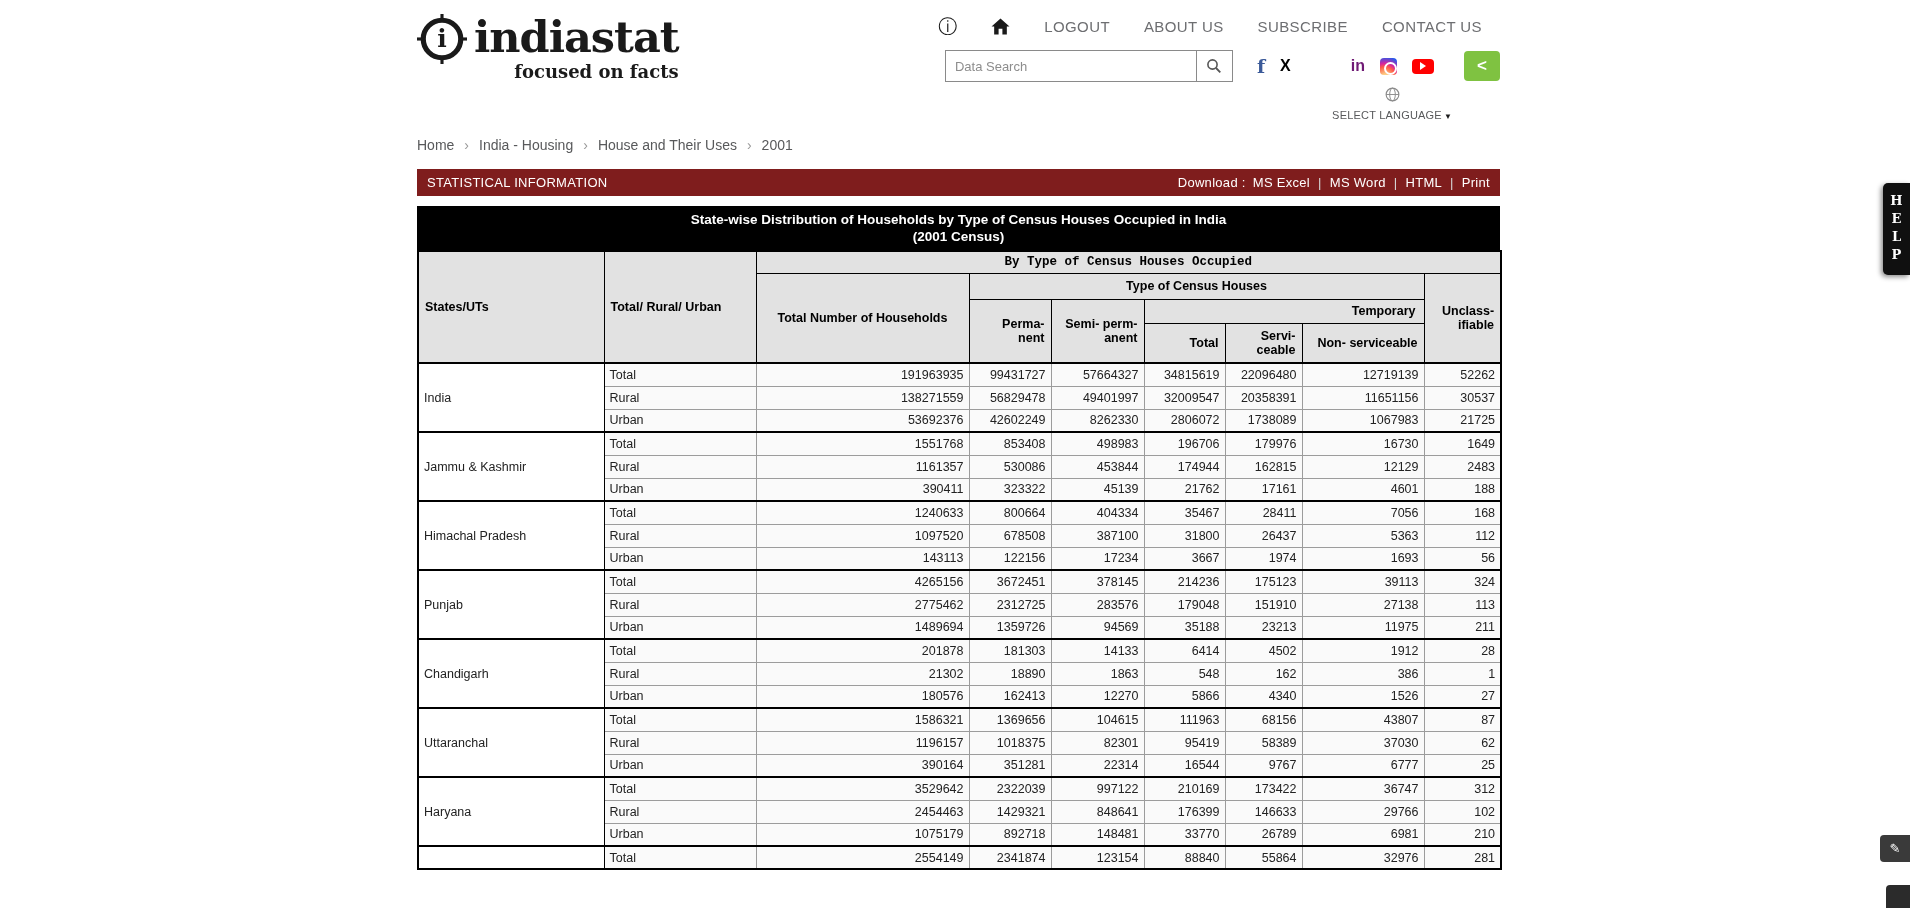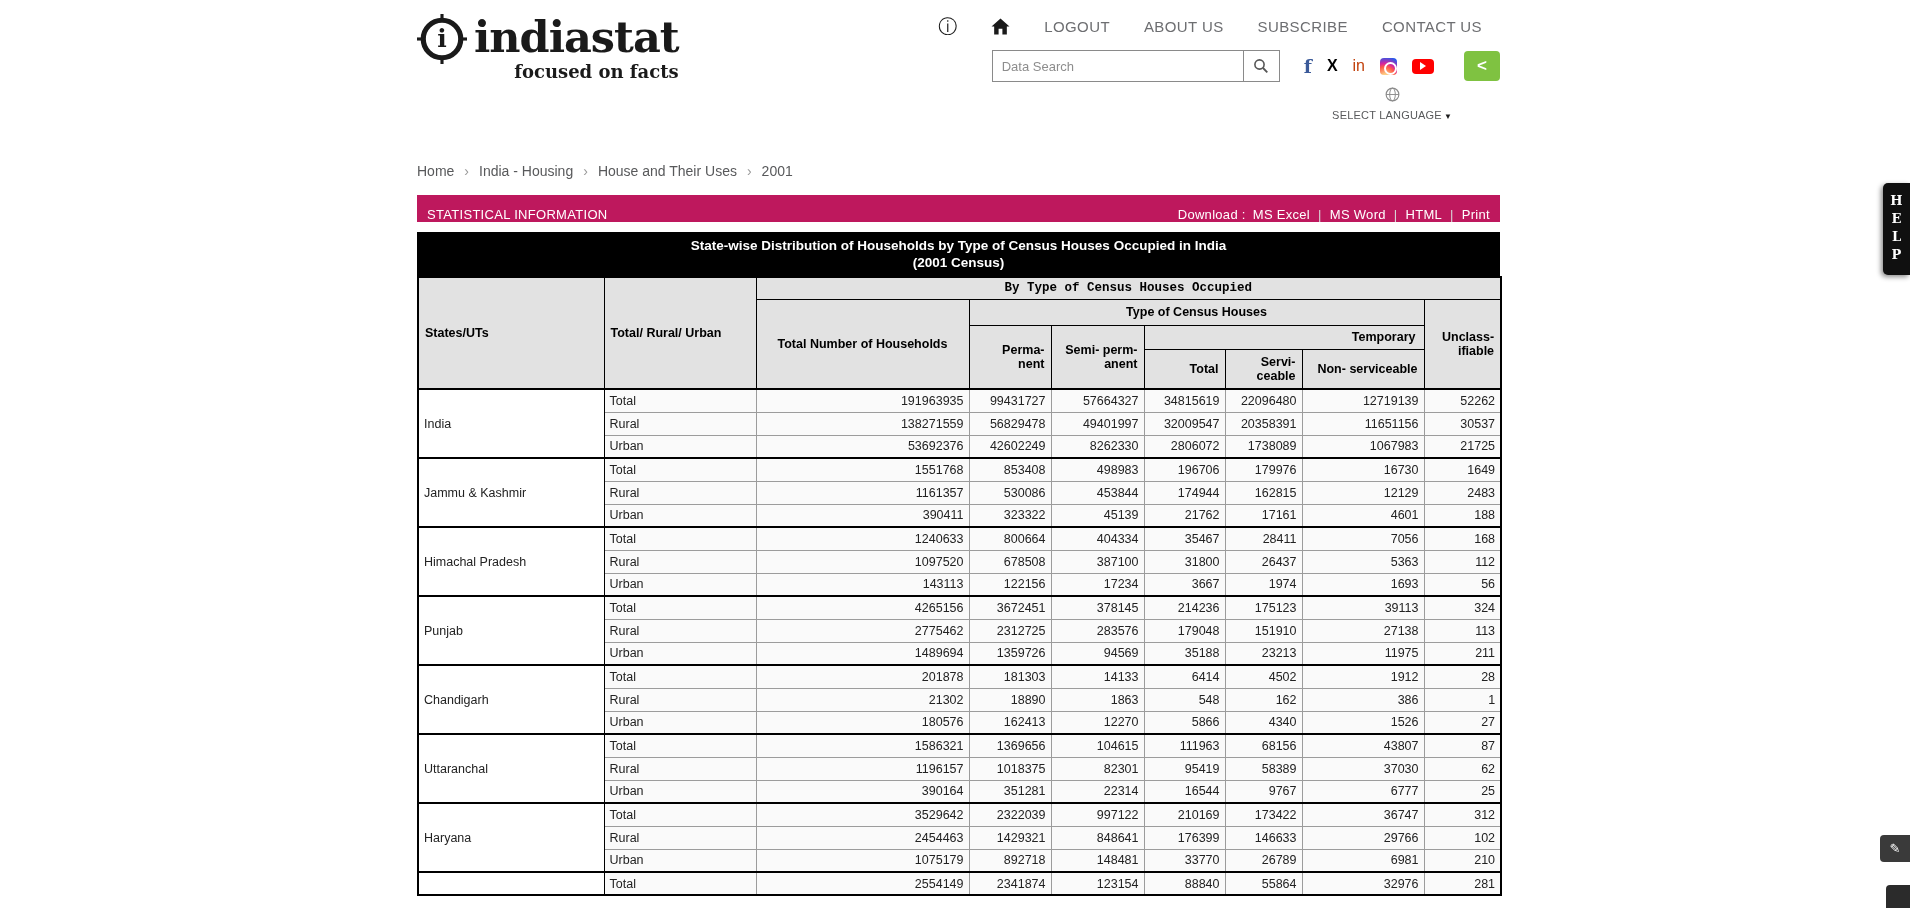--- a/index.html
+++ b/index.html
@@ -26,45 +26,45 @@
   .search-row { display: flex; align-items: center; margin-top: 12px; }
   .search-input { width: 252px; height: 32px; border: 1px solid #8a8a8a; padding: 0 9px;
     font-size: 13px; color: #444; font-family: "Liberation Sans", sans-serif; }
   .search-input::placeholder { color: #8d8d8d; }
   .search-btn { width: 36px; height: 32px; border: 1px solid #8a8a8a; border-left: none;
     background: #fff; display: flex; align-items: center; justify-content: center; cursor: pointer; }
   .social { display: flex; align-items: center; gap: 15px; margin-left: 24px; }
   .soc { display: inline-flex; align-items: center; justify-content: center; }
   .fb { color: #3b5a99; font-weight: bold; font-size: 19px; font-family: "DejaVu Serif", serif; }
   .tw { color: #000; font-weight: bold; font-size: 16px; }
-  .li { color: #c2410c; font-weight: normal; font-size: 16px; }
+  .li { color: #701a75; font-weight: bold; font-size: 16px; margin-left: 45px; }
   .ig { width: 17px; height: 17px; border-radius: 4px; position: relative;
     background: radial-gradient(circle at 30% 110%, #fdf497 0%, #fd5949 45%, #d6249f 60%, #285AEB 90%); }
   .ig::after { content: ""; position: absolute; left: 4px; top: 4px; width: 9px; height: 9px;
     border: 2px solid #fff; border-radius: 50%; }
   .yt { width: 22px; height: 15px; background: #f00; border-radius: 4px;
     display: flex; align-items: center; justify-content: center; }
   .yt::after { content: ""; border-left: 6px solid #fff; border-top: 4px solid transparent;
     border-bottom: 4px solid transparent; }
   .share-btn { margin-left: 30px; width: 36px; height: 30px; background: #7fc241; border-radius: 4px;
     color: #fff; display: flex; align-items: center; justify-content: center;
     font-weight: bold; font-size: 17px; cursor: pointer; }
 
   .lang-block { display: flex; flex-direction: column; align-items: center; margin: 5px 48px 0 0; cursor: pointer; }
   .lang-label { font-size: 11px; color: #58595b; margin-top: 3px; letter-spacing: .2px; }
   .lang-caret { font-size: 8px; color: #1a1a1a; margin-left: 2px; }
 
   
-  .breadcrumb { margin-top: 42px; display: flex; align-items: center; gap: 10px; font-size: 14px; }
+  .breadcrumb { margin-top: 16px; display: flex; align-items: center; gap: 10px; font-size: 14px; }
   .crumb { color: #58595b; }
   .crumb-sep { color: #9a9a9a; font-size: 14px; }
 
   
-  .stat-bar { margin-top: 16px; height: 27px; background: #be185d; color: #fff;
-    display: flex; justify-content: space-between; align-items: flex-end; padding: 0 10px;
+  .stat-bar { margin-top: 16px; height: 27px; background: #7f1d1d; color: #fff;
+    display: flex; justify-content: space-between; align-items: center; padding: 0 10px;
     font-size: 13px; letter-spacing: .3px; }
   .dl-group { display: flex; align-items: center; }
   .dl-label { margin-right: 7px; }
   .fmt { color: #fff; }
   .fmt-sep { margin: 0 8px; color: #d8d8d8; }
 
   
   .table-title { margin-top: 10px; background: #000; color: #fff; text-align: center;
     font-weight: bold; font-size: 13.5px; line-height: 17px; padding: 5px 0; }
 

